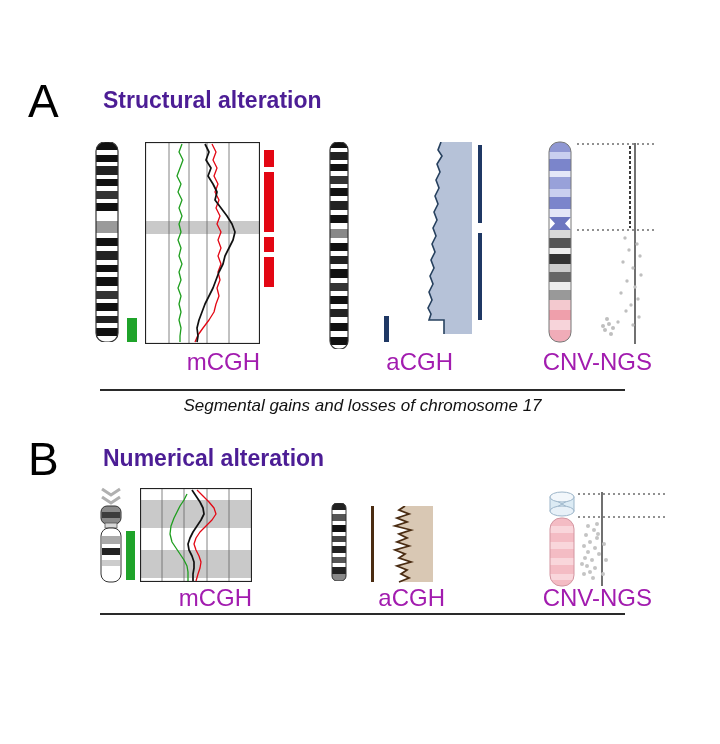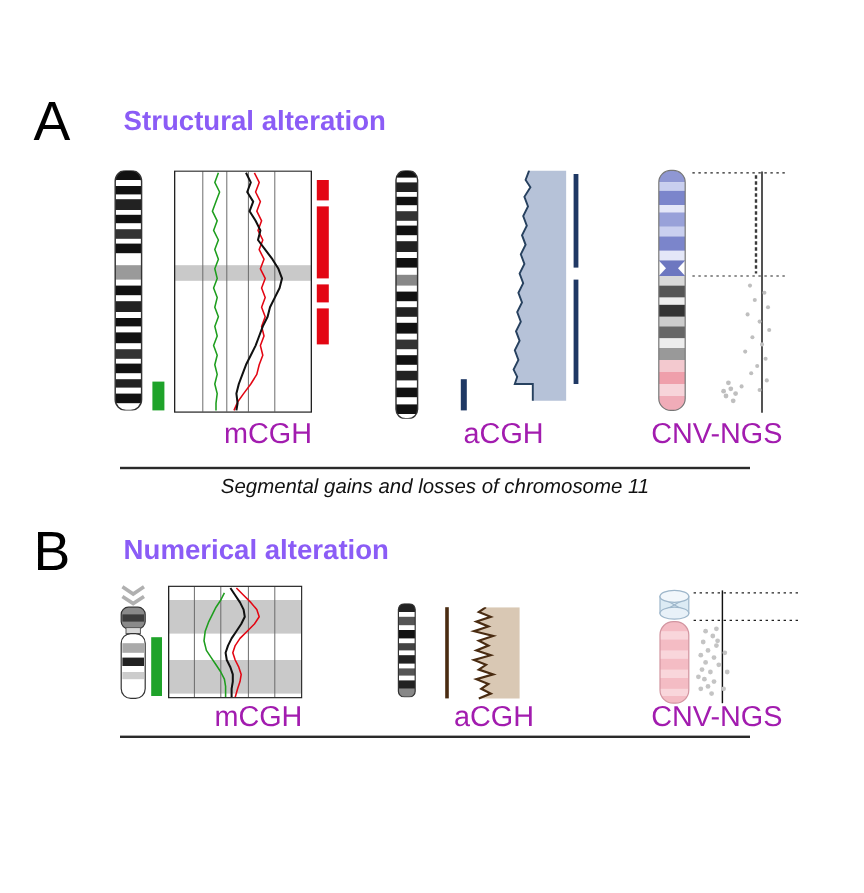--- a/index.html
+++ b/index.html
@@ -5,21 +5,21 @@
   html,body{margin:0;padding:0;background:#fff;}
   .page{
     position:relative;width:720px;height:744px;background:#fff;overflow:hidden;
     font-family:"Liberation Sans", sans-serif;color:#000;
   }
   .abs{position:absolute;}
   .panel-letter{
     position:absolute;font-size:46px;line-height:1;font-weight:400;color:#000;
   }
   .panel-title{
-    position:absolute;font-size:23px;line-height:1.1;font-weight:700;color:#8b5cf6;
+    position:absolute;font-size:23px;line-height:1.1;font-weight:700;color:#4c1d95;
   }
   .method-label{
     position:absolute;text-align:right;font-size:24px;line-height:1.1;color:#a21caf;
   }
   .caption{
     position:absolute;text-align:center;font-style:italic;font-size:17px;color:#111;
   }
   .sep{
     position:absolute;height:2px;background:#2a2a2a;
   }
@@ -185,21 +185,21 @@
         <circle cx="58" cy="188" r="2"></circle>
       <circle cx="62" cy="181" r="2"></circle>
     </g>
   </svg>
 
   <div class="method-label" style="left:145px;top:349px;width:115px">mCGH</div>
   <div class="method-label" style="left:343px;top:349px;width:110px">aCGH</div>
   <div class="method-label" style="left:512px;top:349px;width:140px">CNV-NGS</div>
 
   <div class="sep" style="left:100px;top:389px;width:525px"></div>
-  <div class="caption" style="left:100px;top:396px;width:525px">Segmental gains and losses of chromosome 11</div>
+  <div class="caption" style="left:100px;top:396px;width:525px">Segmental gains and losses of chromosome 17</div>
 
   <div class="panel-letter" style="left:28px;top:436px">B</div>
   <div class="panel-title" style="left:103px;top:446px">Numerical alteration</div>
 
   <svg class="abs" style="left:98px;top:486px" width="26" height="100" viewBox="0 0 26 100">
     <polyline points="4,3 13,9 22,3" fill="none" stroke="#b0b0b0" stroke-width="3"></polyline>
     <polyline points="4,11 13,17 22,11" fill="none" stroke="#b0b0b0" stroke-width="3"></polyline>
     <rect x="3" y="20" width="20" height="18" rx="6" fill="#8a8a8a" stroke="#333" stroke-width="1"></rect>
     <rect x="4" y="26" width="18" height="6" fill="#3d3d3d"></rect>
     <rect x="7" y="37" width="12" height="5" fill="#d8d8d8" stroke="#555" stroke-width="0.8"></rect>

